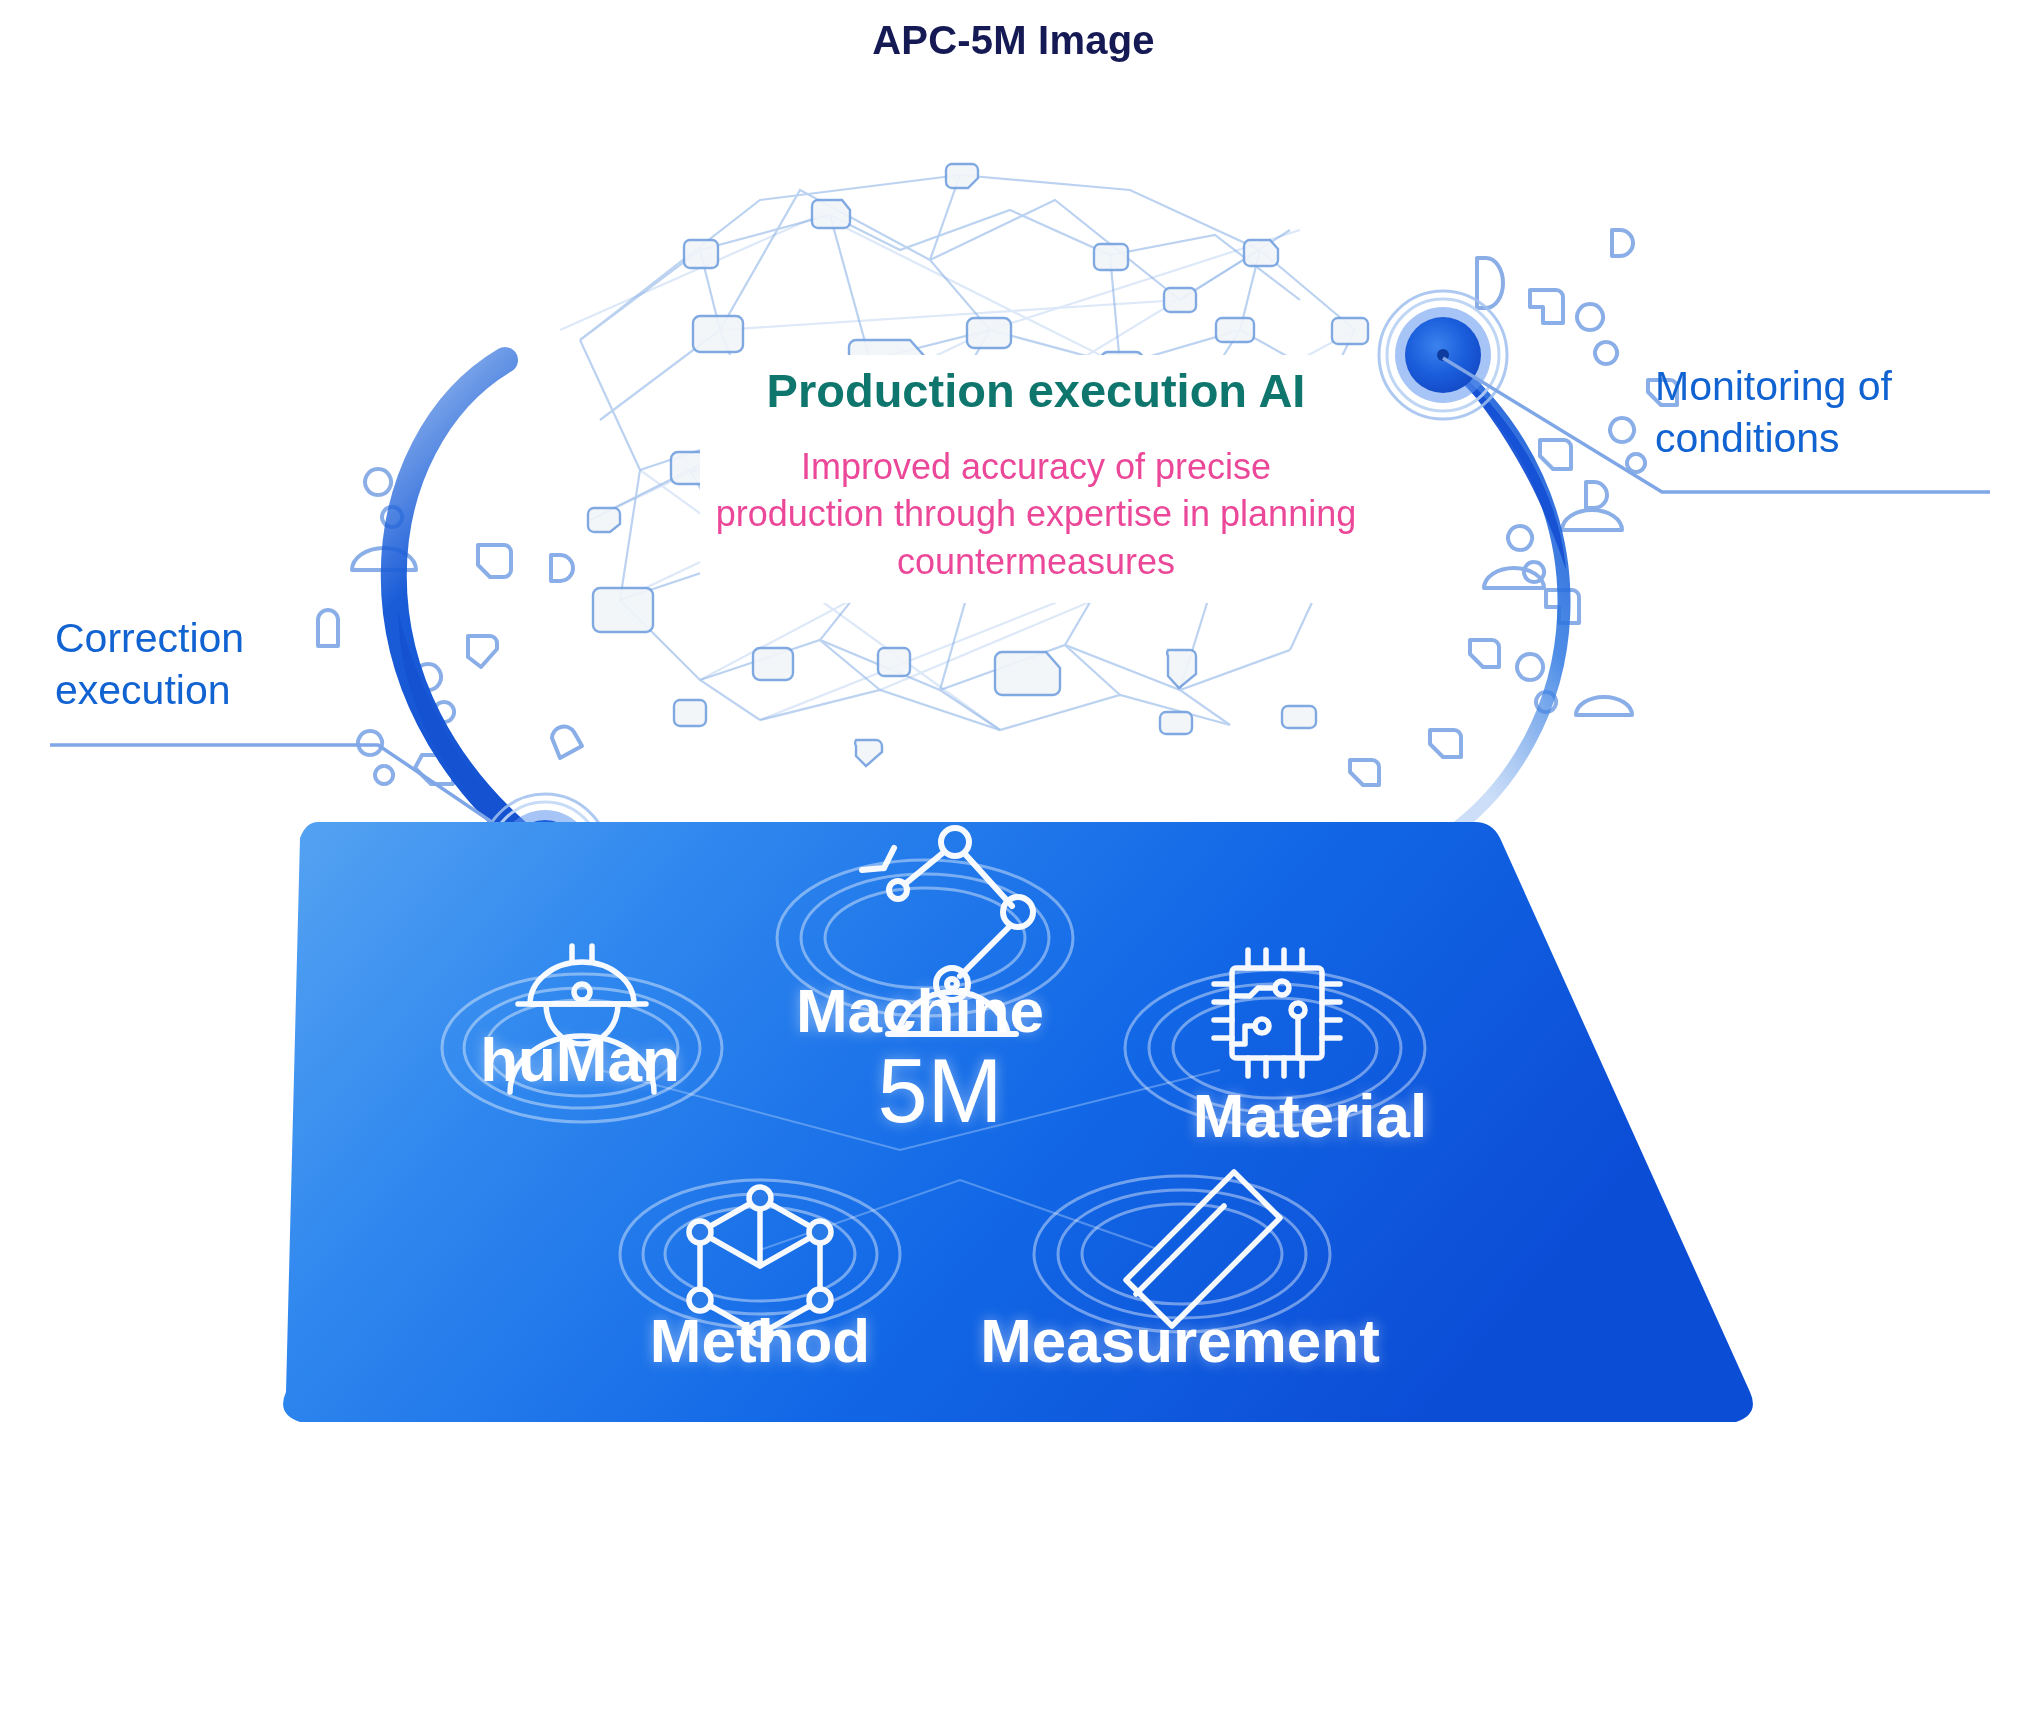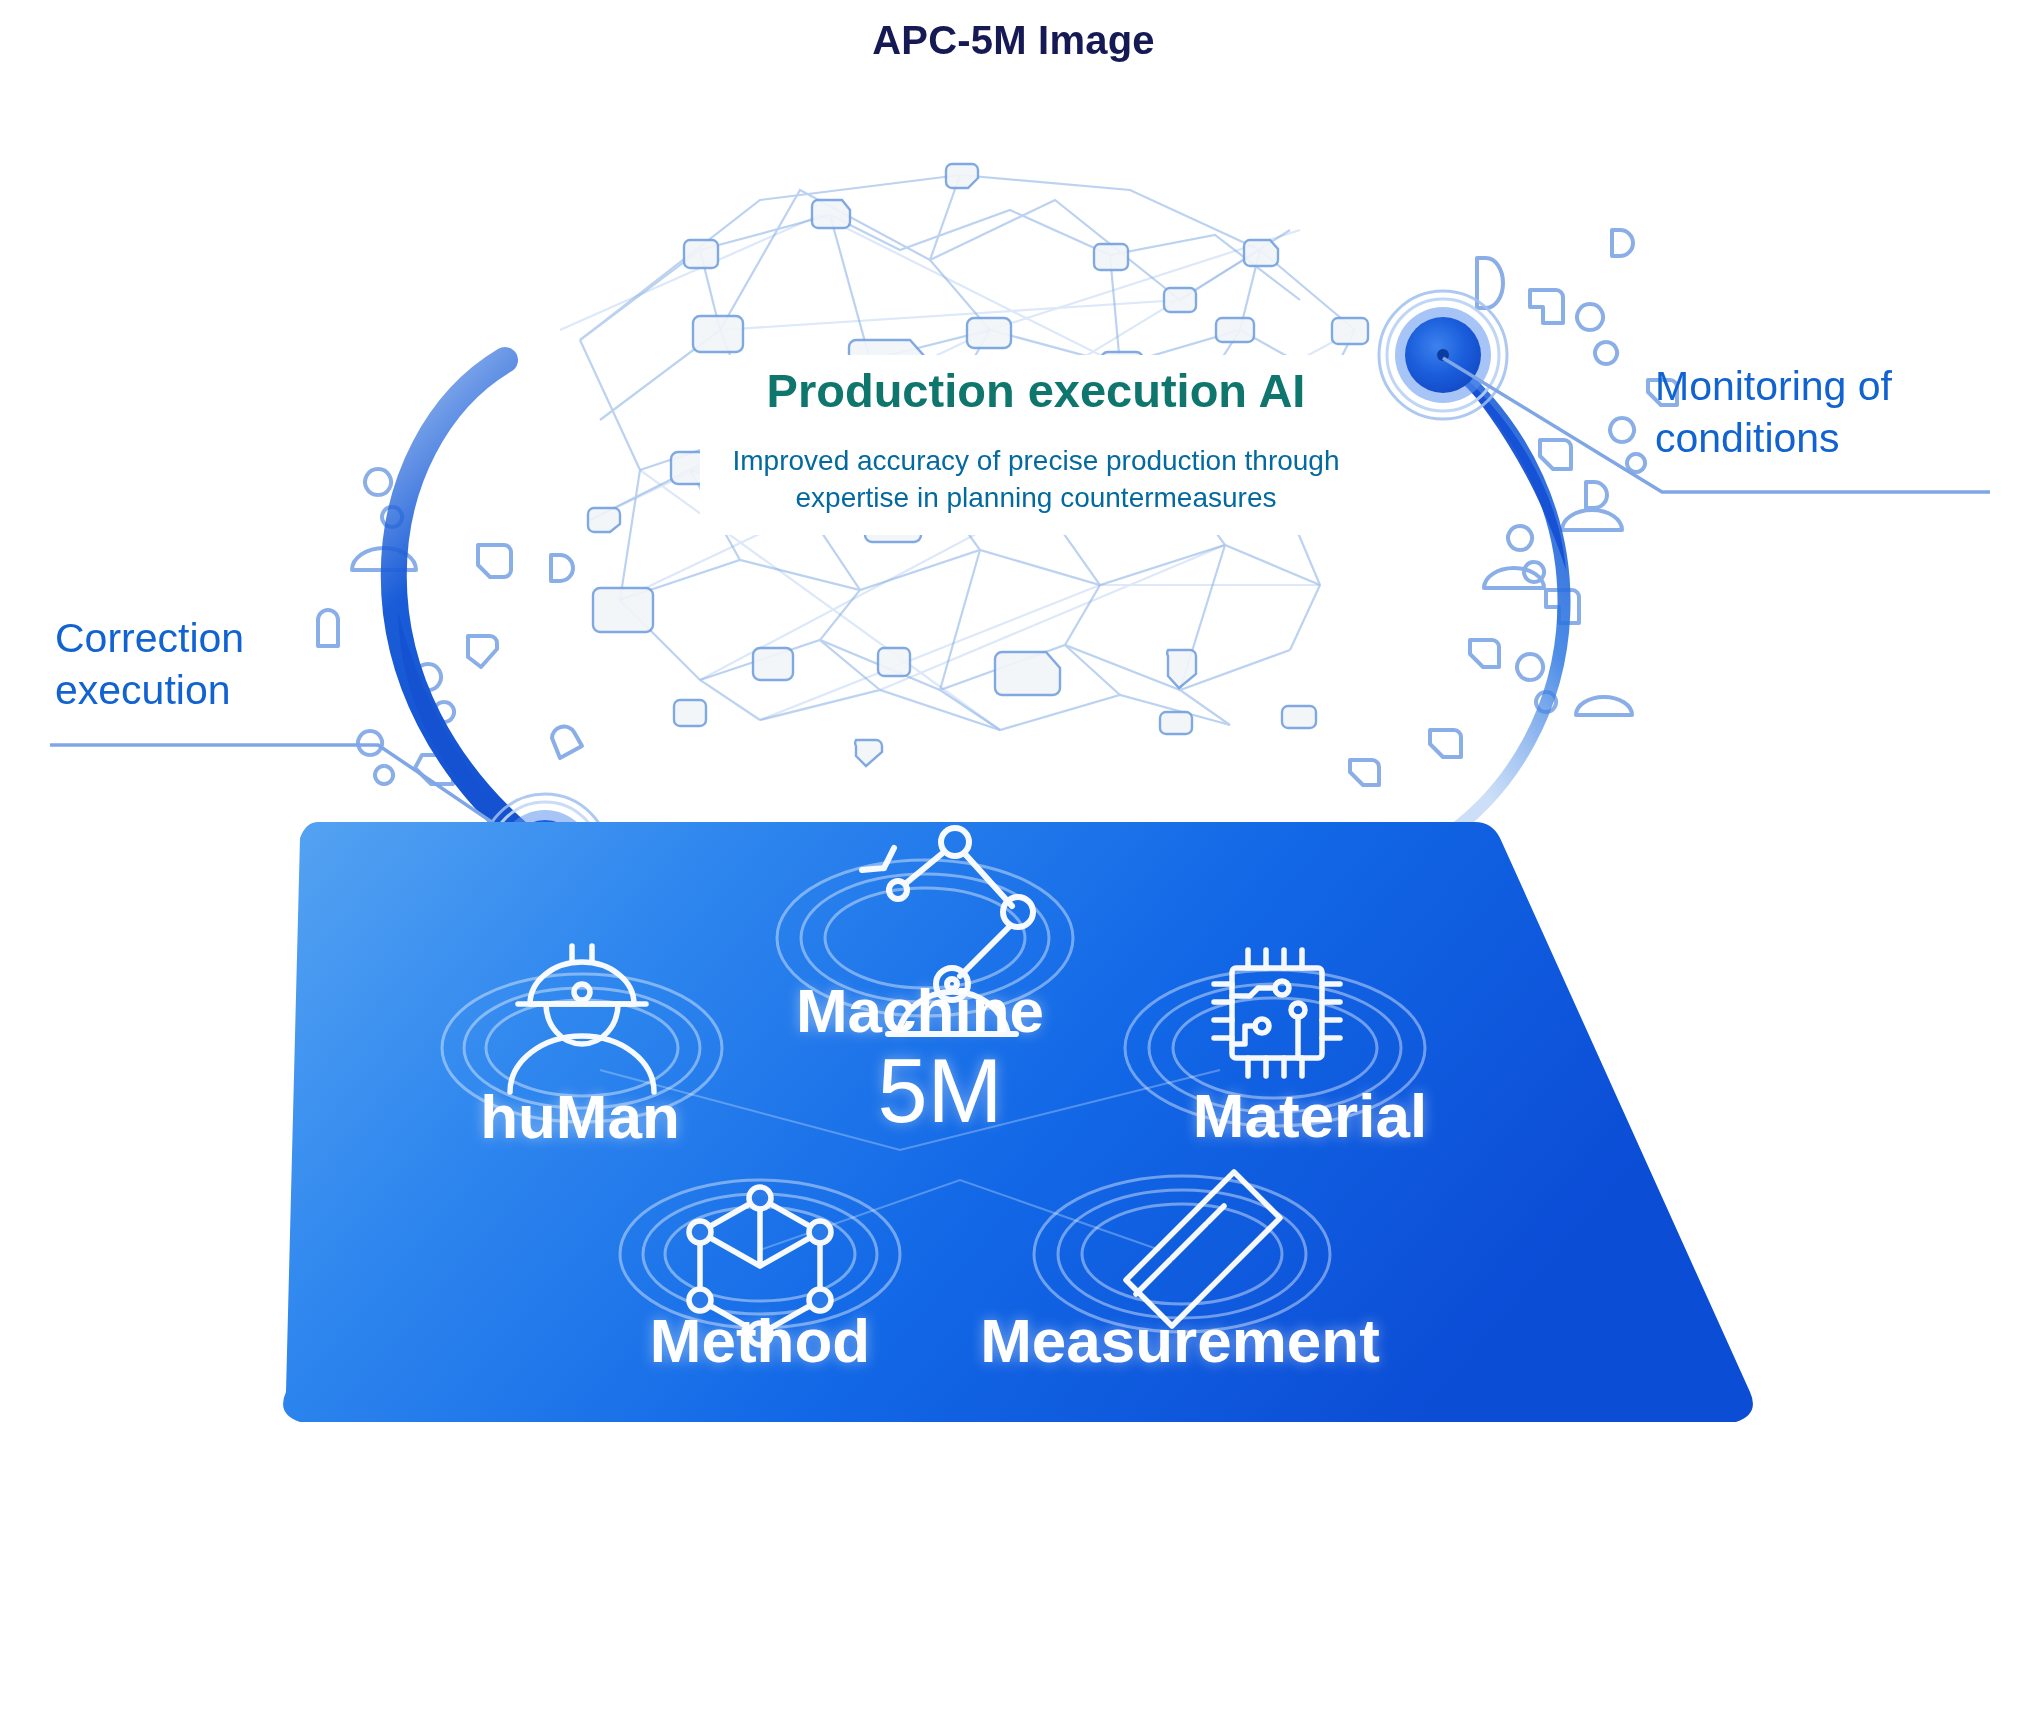--- a/index.html
+++ b/index.html
@@ -20,36 +20,36 @@
   
   #ai-panel{
     position:absolute;left:700px;top:355px;width:672px;
     background:#ffffff;padding:10px 14px 18px 14px;box-sizing:border-box;
   }
   #ai-title{
     font-size:47px;font-weight:bold;color:#0f766e;text-align:center;
     line-height:1.1;white-space:nowrap;
   }
   #ai-desc{
-    margin-top:26px;font-size:28px;color:#0369a1;text-align:center;
+    margin-top:26px;font-size:36px;color:#ec4899;text-align:center;
     line-height:1.32;font-weight:normal;
   }
 
   
   .callout{position:absolute;color:#1263d2;font-size:41px;line-height:1.28;}
   #callout-left{left:55px;top:612px;width:340px;}
   #callout-right{left:1655px;top:360px;width:340px;}
 
   
   .m-label{
     position:absolute;color:#ffffff;font-weight:700;
     text-shadow:0 0 14px rgba(255,255,255,.45);
     white-space:nowrap;text-align:center;
   }
-  #label-human{left:430px;top:1081px;width:300px;font-size:62px;}
+  #label-human{left:430px;top:1024px;width:300px;font-size:62px;}
   #label-machine{left:740px;top:975px;width:360px;font-size:62px;}
   #label-material{left:1110px;top:1080px;width:400px;font-size:62px;text-align:center;}
   #label-method{left:590px;top:1305px;width:340px;font-size:62px;}
   #label-measurement{left:900px;top:1305px;width:560px;font-size:62px;}
   #label-5m{left:790px;top:1040px;width:300px;font-size:90px;font-weight:200;}
 </style>
 </head>
 <body>
 
 <div id="stage">

